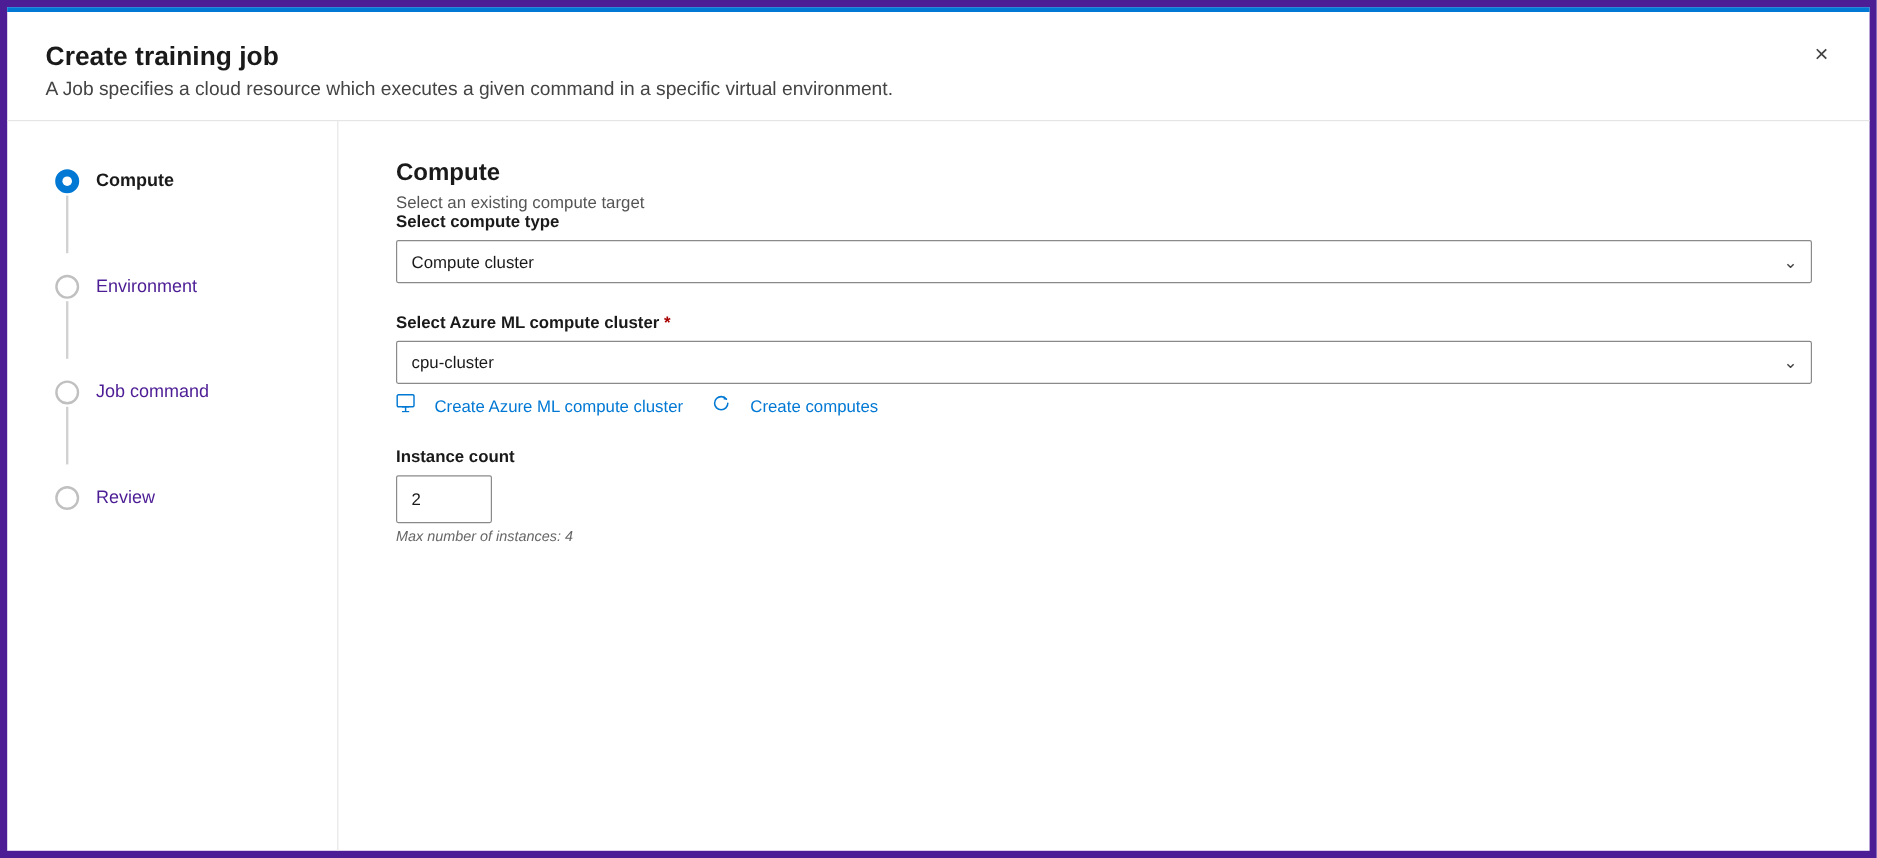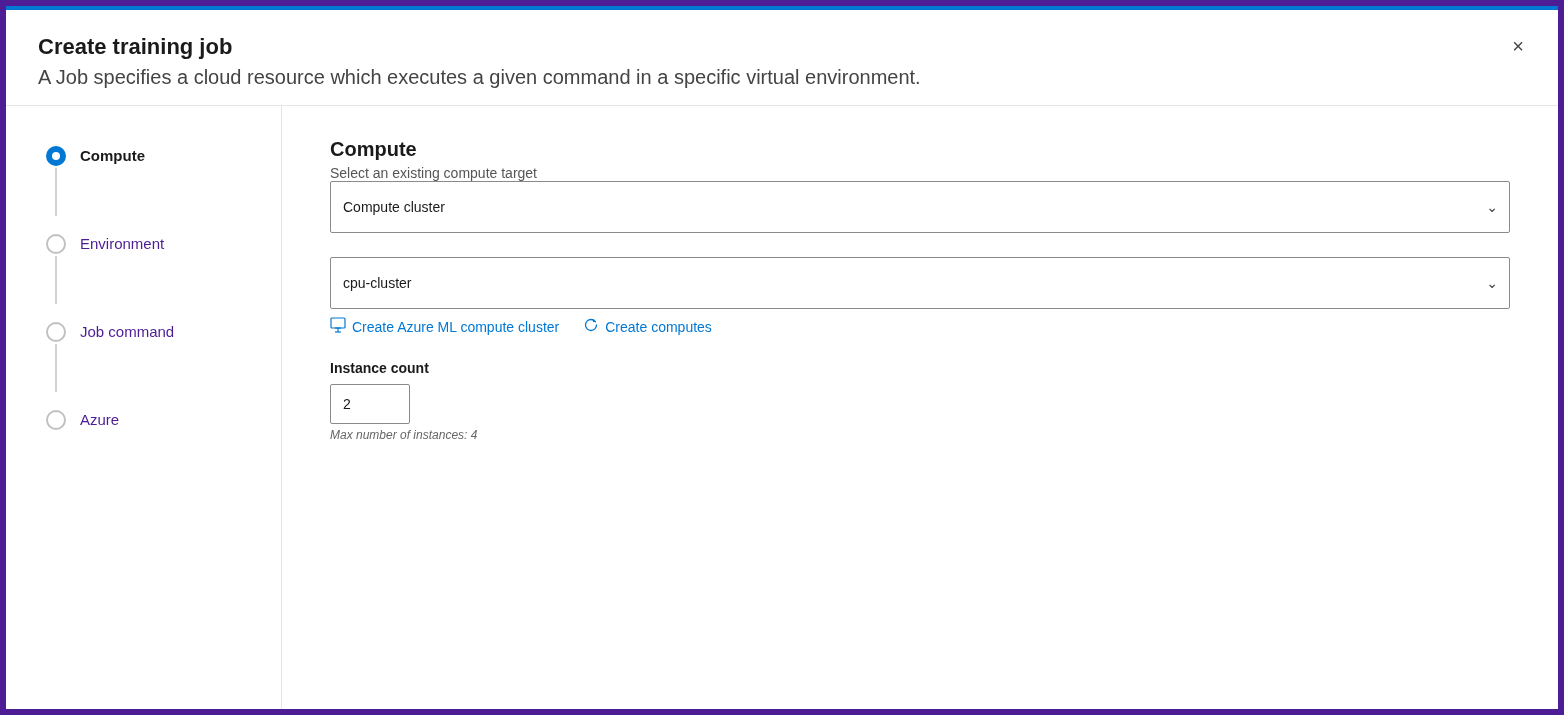--- a/index.html
+++ b/index.html
@@ -35,21 +35,21 @@
     }
 
     .dialog-title {
       font-size: 22px;
       font-weight: 600;
       color: #1a1a1a;
       margin-bottom: 6px;
     }
 
     .dialog-subtitle {
-      font-size: 20px;
+      font-size: 16px;
       color: #444;
     }
 
     .close-button {
       position: absolute;
       top: 20px;
       right: 24px;
       background: none;
       border: none;
       cursor: pointer;
@@ -169,21 +169,21 @@
       margin-left: 4px;
     }
 
     .select-wrapper {
       position: relative;
     }
 
     .select-control {
       width: 100%;
       max-width: 1200px;
-      height: 52px;
+      height: 36px;
       border: 1px solid #8a8a8a;
       border-radius: 2px;
       background: #fff;
       padding: 0 40px 0 12px;
       font-size: 14px;
       color: #1a1a1a;
       appearance: none;
       cursor: pointer;
     }
 
@@ -200,21 +200,21 @@
     .action-links {
       display: flex;
       align-items: center;
       gap: 24px;
       margin-top: 8px;
     }
 
     .action-link {
       display: flex;
       align-items: center;
-      gap: 6px;
+      gap: 16px;
       color: #0078d4;
       text-decoration: none;
       font-size: 14px;
       cursor: pointer;
       background: none;
       border: none;
       padding: 0;
     }
 
     .action-link-icon {
@@ -282,42 +282,46 @@
           <div class="step-circle"></div>
           <div class="step-connector"></div>
         </div>
         <span class="step-label">Job command</span>
       </div>
 
       <div class="step-item">
         <div class="step-indicator-wrapper">
           <div class="step-circle"></div>
         </div>
-        <span class="step-label">Azure</span>
+        <span class="step-label">Review</span>
       </div>
 
     </div>
 
     <div class="main-content">
 
       <h2 class="section-title">Compute</h2>
       <p class="section-subtitle">Select an existing compute target</p>
 
       <div class="form-group">
+        <label class="form-label">Select compute type</label>
         <div class="select-wrapper">
           <select class="select-control">
             <option>Compute cluster</option>
             <option>Compute instance</option>
             <option>Serverless</option>
           </select>
           <span class="chevron-icon">⌄</span>
         </div>
       </div>
 
       <div class="form-group">
+        <label class="form-label">
+          <span>Select Azure ML compute cluster</span><span class="required-star">*</span>
+        </label>
         <div class="select-wrapper">
           <select class="select-control">
             <option>cpu-cluster</option>
           </select>
           <span class="chevron-icon">⌄</span>
         </div>
 
         <div class="action-links">
           <button class="action-link">
             <span class="action-link-icon">

